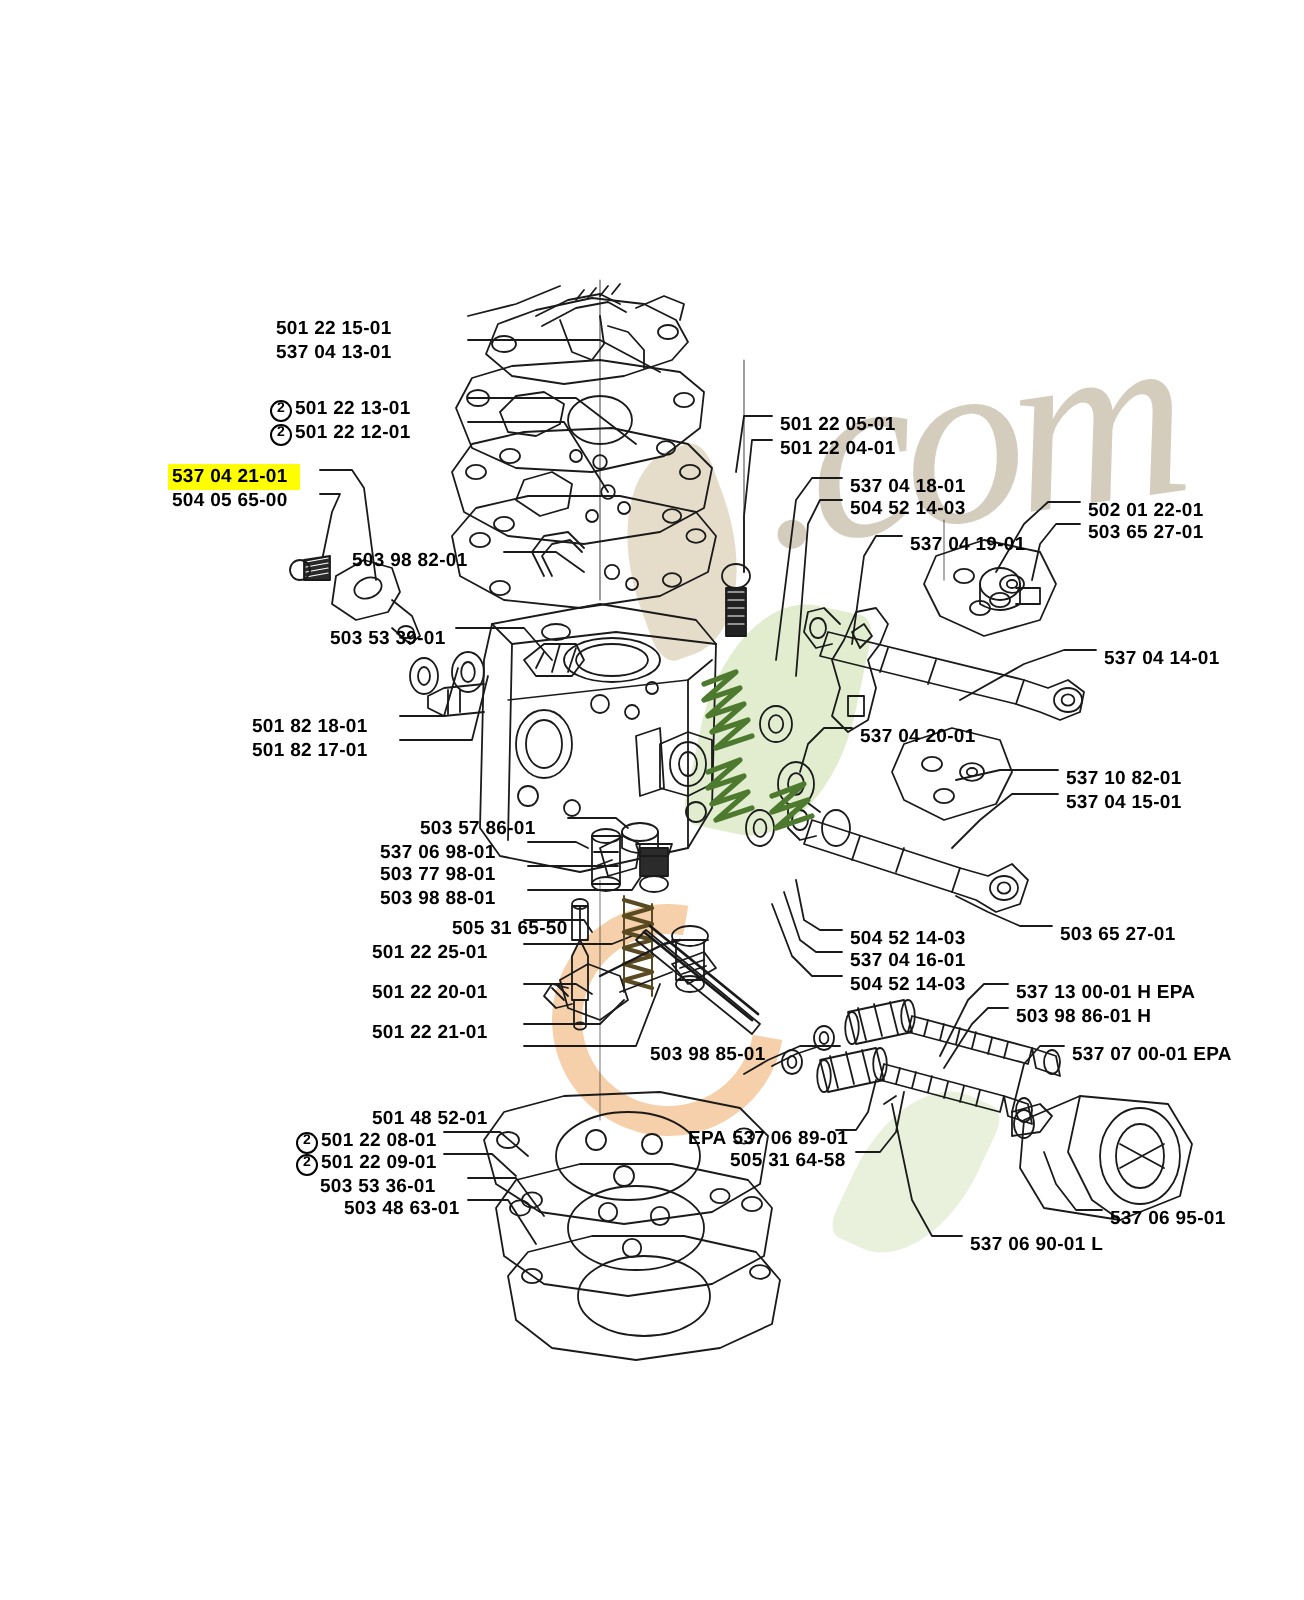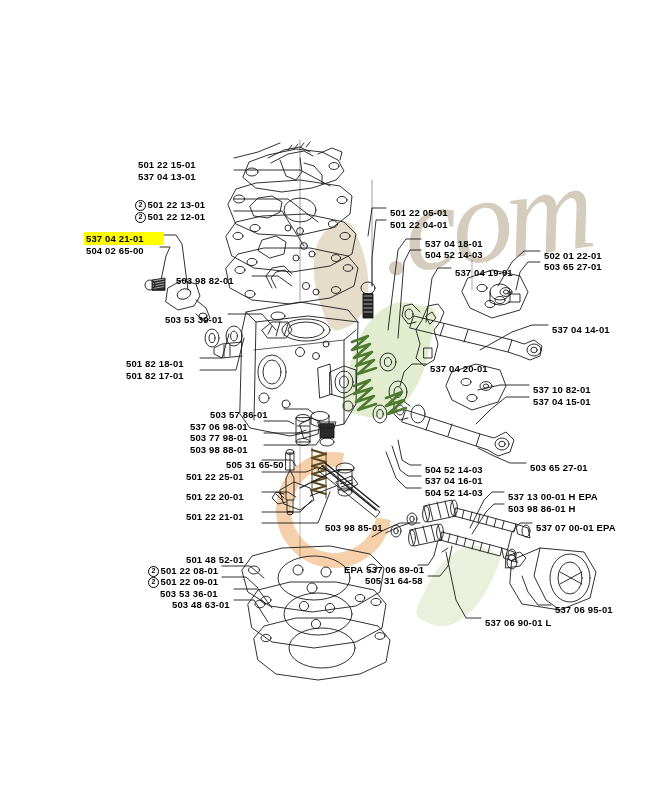--- a/index.html
+++ b/index.html
@@ -29,21 +29,21 @@
     font-family: "Liberation Sans", sans-serif;
     font-size: 9.5px;
     font-weight: bold;
     color: #000000;
     white-space: nowrap;
     letter-spacing: 0.15px;
     line-height: 11px;
   }
   .label.hl {
     background: #FFFF00;
-    padding: 1px 20px 1px 2px;
+    padding: 1px 6px 1px 2px;
     margin-left: -2px;
   }
   .label .qty {
     display: inline-block;
     width: 9px;
     height: 9px;
     line-height: 8.5px;
     text-align: center;
     border: 1px solid #000;
     border-radius: 50%;
@@ -382,21 +382,21 @@
       <path d="M472,260 L472,290" stroke-width="0.6" opacity="0.6"></path>
     </g>
   </svg>
 
   <div id="label-layer">
       <div class="label" style="left: 138px; top: 159px;"><span>501 22 15-01</span></div>
       <div class="label" style="left: 138px; top: 171px; text-align: right;"><span>537 04 13-01</span></div>
       <div class="label" style="left: 135px; top: 199px;"><span class="qty">2</span><span>501 22 13-01</span></div>
       <div class="label" style="left: 135px; top: 211px;"><span class="qty">2</span><span>501 22 12-01</span></div>
       <div class="label hl" style="left: 86px; top: 232px;"><span>537 04 21-01</span></div>
-      <div class="label" style="left: 86px; top: 245px;"><span>504 02 65-00</span></div>
+      <div class="label" style="left: 86px; top: 245px;"><span>504 05 65-00</span></div>
       <div class="label" style="left: 160px; top: 275px; padding-left: 16px;"><span>503 98 82-01</span></div>
       <div class="label" style="left: 152px; top: 314px; margin-left: 13px;"><span>503 53 39-01</span></div>
       <div class="label" style="left: 126px; top: 358px;"><span>501 82 18-01</span></div>
       <div class="label" style="left: 126px; top: 370px;"><span>501 82 17-01</span></div>
       <div class="label" style="left: 210px; top: 409px;"><span>503 57 86-01</span></div>
       <div class="label" style="left: 190px; top: 421px;"><span>537 06 98-01</span></div>
       <div class="label" style="left: 190px; top: 432px;"><span>503 77 98-01</span></div>
       <div class="label" style="left: 190px; top: 444px;"><span>503 98 88-01</span></div>
       <div class="label" style="left: 186px; top: 459px; padding-left: 40px;"><span>505 31 65-50</span></div>
       <div class="label" style="left: 186px; top: 471px;"><span>501 22 25-01</span></div>

